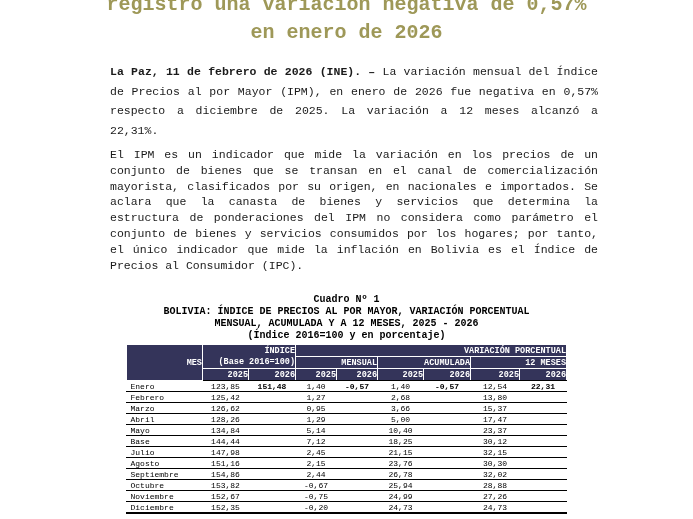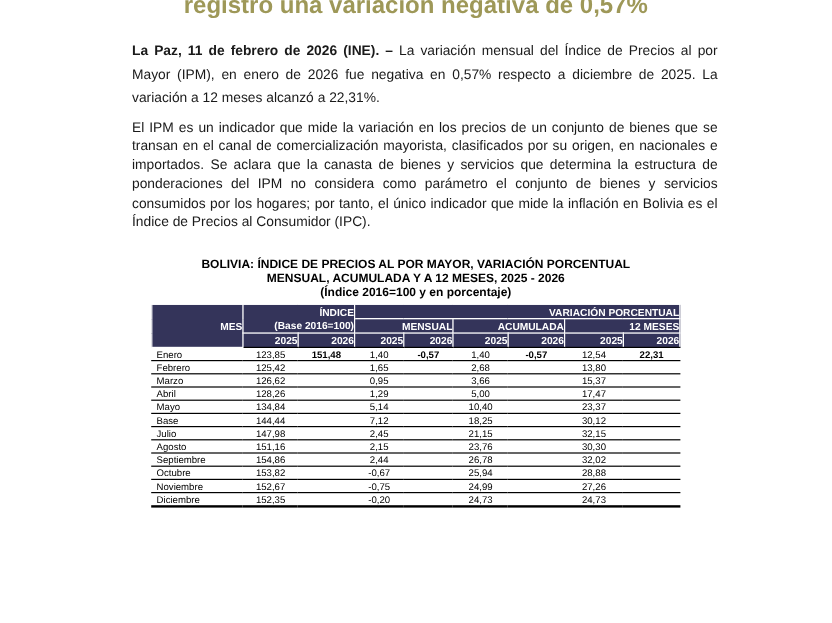--- a/index.html
+++ b/index.html
@@ -2,21 +2,21 @@
 <html><head>
 <meta charset="utf-8">
 <style>
   * { margin:0; padding:0; box-sizing:border-box; }
   html,body { background:#ffffff; }
   .page {
     position:relative;
     width:693px; height:519px;
     background:#ffffff;
     overflow:hidden;
-    font-family:Liberation Sans, sans-serif;
+    font-family:Liberation Mono, monospace;
     color:#1a1a1a;
   }
   .title {
     margin:-9px 48px 0 48px;
     text-align:center;
     font-size:20px;
     line-height:28px;
     font-weight:bold;
     color:#9E9858;
   }
@@ -79,27 +79,29 @@
   }
   .indice-l1, .indice-l2 { display:block; line-height:11px; }
 </style>
 </head>
 <body>
 
 <div class="page">
 
   <div class="title">
     <div>registró una variación negativa de 0,57%</div>
+    <div>en enero de 2026</div>
   </div>
 
   <p class="para p1"><span class="lead">La Paz, 11 de febrero de 2026 (INE). –</span><span> La variación mensual del Índice de Precios al por Mayor (IPM), en enero de 2026 fue negativa en 0,57% respecto a diciembre de 2025. La variación a 12 meses alcanzó a 22,31%.</span></p>
 
   <p class="para p2">El IPM es un indicador que mide la variación en los precios de un conjunto de bienes que se transan en el canal de comercialización mayorista, clasificados por su origen, en nacionales e importados. Se aclara que la canasta de bienes y servicios que determina la estructura de ponderaciones del IPM no considera como parámetro el conjunto de bienes y servicios consumidos por los hogares; por tanto, el único indicador que mide la inflación en Bolivia es el Índice de Precios al Consumidor (IPC).</p>
 
   <div class="caption">
+    <div>Cuadro Nº 1</div>
     <div>BOLIVIA: ÍNDICE DE PRECIOS AL POR MAYOR, VARIACIÓN PORCENTUAL</div>
     <div>MENSUAL, ACUMULADA Y A 12 MESES, 2025 - 2026</div>
     <div>(Índice 2016=100 y en porcentaje)</div>
   </div>
 
   <table class="ipm">
     <colgroup>
       <col style="width:76px">
         <col style="width:46px">
         <col style="width:47px">
@@ -144,21 +146,21 @@
           <td>-0,57</td>
           <td>1,40</td>
           <td>-0,57</td>
           <td>12,54</td>
           <td>22,31</td>
         </tr>
         <tr>
           <td>Febrero</td>
           <td>125,42</td>
           <td></td>
-          <td>1,65</td>
+          <td>1,27</td>
           <td></td>
           <td>2,68</td>
           <td></td>
           <td>13,80</td>
           <td></td>
         </tr>
         <tr>
           <td>Marzo</td>
           <td>126,62</td>
           <td></td>

